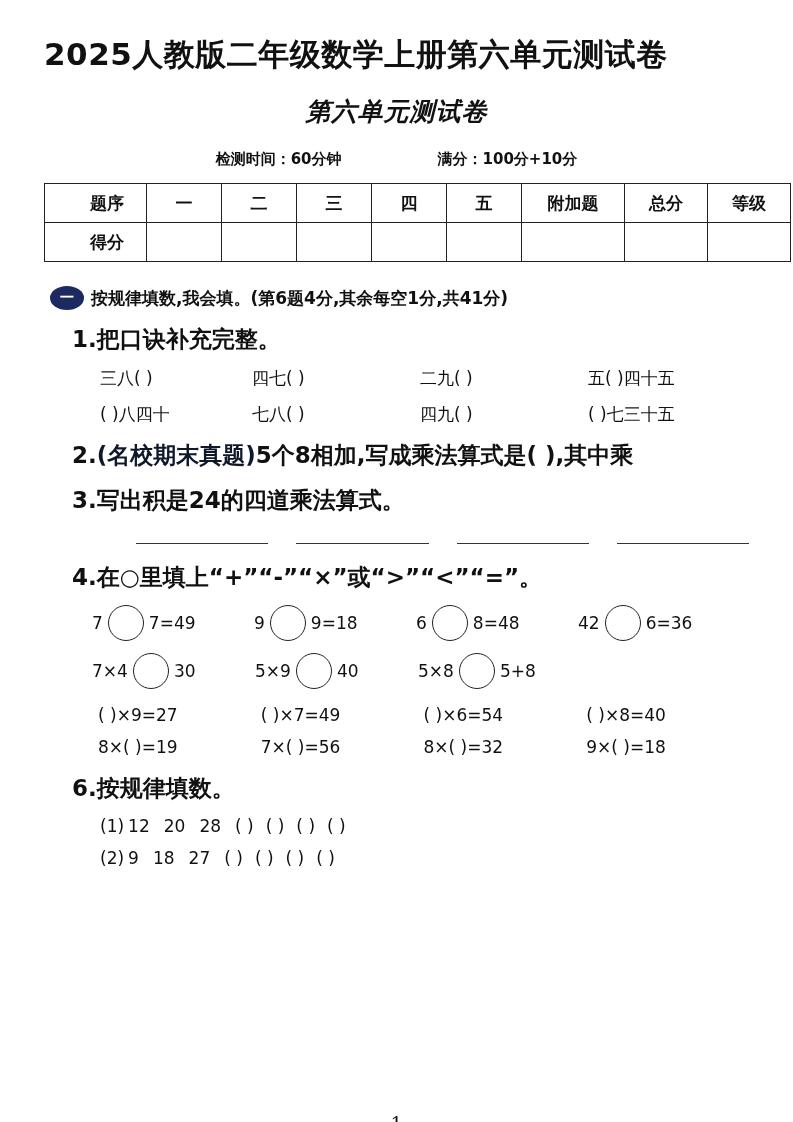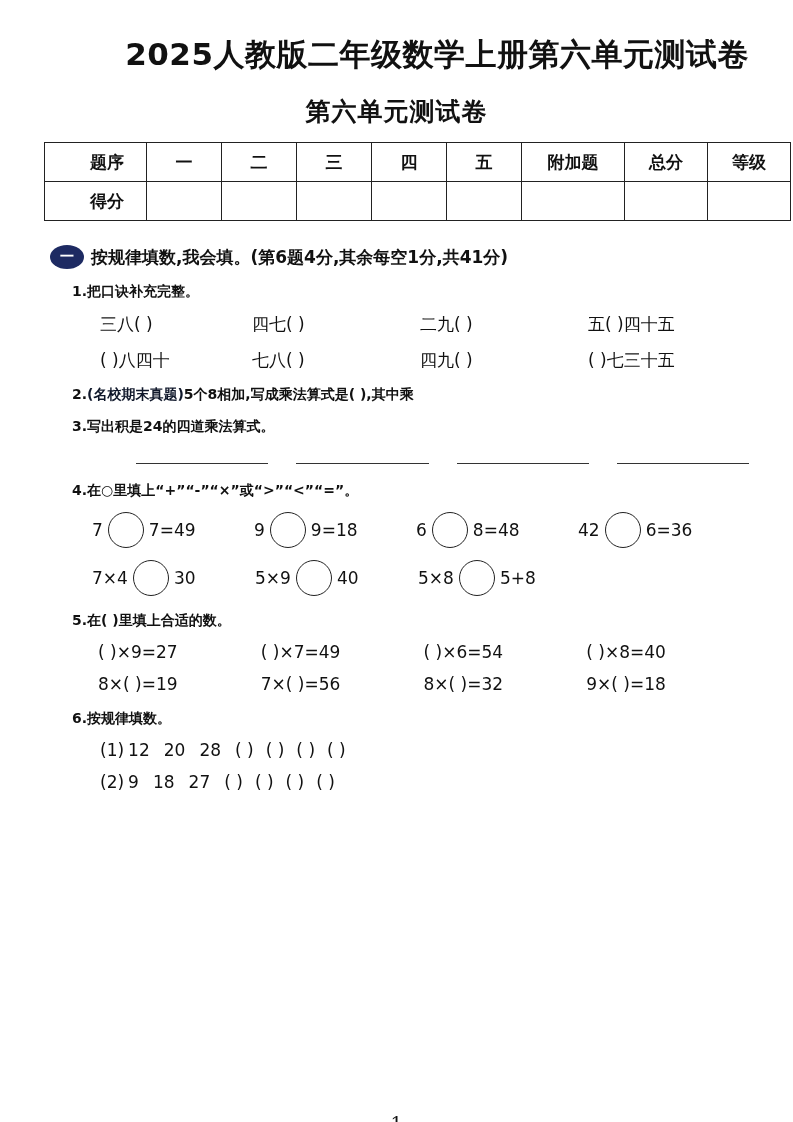--- a/index.html
+++ b/index.html
@@ -18,34 +18,35 @@
   .page {
     position: relative;
     width: 793px;
     height: 1122px;
     box-sizing: border-box;
     padding: 0 44px;
   }
 
   
   .main-title {
-    text-align: right;
+    text-align: left;
     font-size: 31px;
     font-weight: bold;
     letter-spacing: 0.5px;
     margin-top: 36px;
     line-height: 1.2;
     white-space: nowrap;
   }
   .sub-title {
     text-align: center;
     font-size: 25px;
     font-weight: bold;
     margin-top: 22px;
     letter-spacing: 1px;
+    font-style: italic;
   }
   .exam-info {
     margin-top: 22px;
     display: flex;
     justify-content: center;
     font-size: 15px;
     font-weight: 600;
   }
   .exam-info .info-time { margin-right: 96px; }
 
@@ -92,21 +93,21 @@
     font-weight: bold;
     margin-right: 7px;
     flex: 0 0 auto;
   }
   .sec-title { font-weight: bold; }
   .sec-note  { font-weight: bold; }
 
   
   .q { margin-top: 14px; }
   .q-stem {
-    font-size: 14px;
+    font-size: 23px;
     font-weight: bold;
     margin-left: 28px;
     white-space: nowrap;
   }
   .q-num { font-weight: bold; }
   .tag-red { color: #0f172a; }
   .q-body {
     margin-top: 12px;
     margin-left: 56px;
     font-size: 17px;
@@ -186,20 +187,24 @@
   }
 </style>
 </head>
 <body>
 
 <div class="page">
 
   <div class="main-title">2025人教版二年级数学上册第六单元测试卷</div>
   <div class="sub-title">第六单元测试卷</div>
 
+  <div class="exam-info">
+    <span class="info-time">检测时间：60分钟</span>
+    <span>满分：100分+10分</span>
+  </div>
 
   <div class="score-table-wrap">
     <table class="score-table">
       <tbody>
           <tr>
         <td class="c-head">题序</td>
         <td class="c-num">一</td>
         <td class="c-num">二</td>
         <td class="c-num">三</td>
         <td class="c-num">四</td>
@@ -298,23 +303,20 @@
       </span>
       <span class="circ-item wide">
         <span>5×8</span>
         <span class="circle"></span>
         <span>5+8</span>
       </span>
     </div>
   </div>
 
   <div class="q" style="margin-top:16px">
-    <div class="q-stem">
-      <span class="q-num">5.</span><span>在(        )里填上合适的数。</span>
-    </div>
     <div class="fill-row">
       <span class="fill-item">(        )×9=27</span>
       <span class="fill-item">(        )×7=49</span>
       <span class="fill-item">(        )×6=54</span>
       <span class="fill-item">(        )×8=40</span>
     </div>
     <div class="fill-row">
       <span class="fill-item">8×(        )=19</span>
       <span class="fill-item">7×(        )=56</span>
       <span class="fill-item">8×(        )=32</span>

